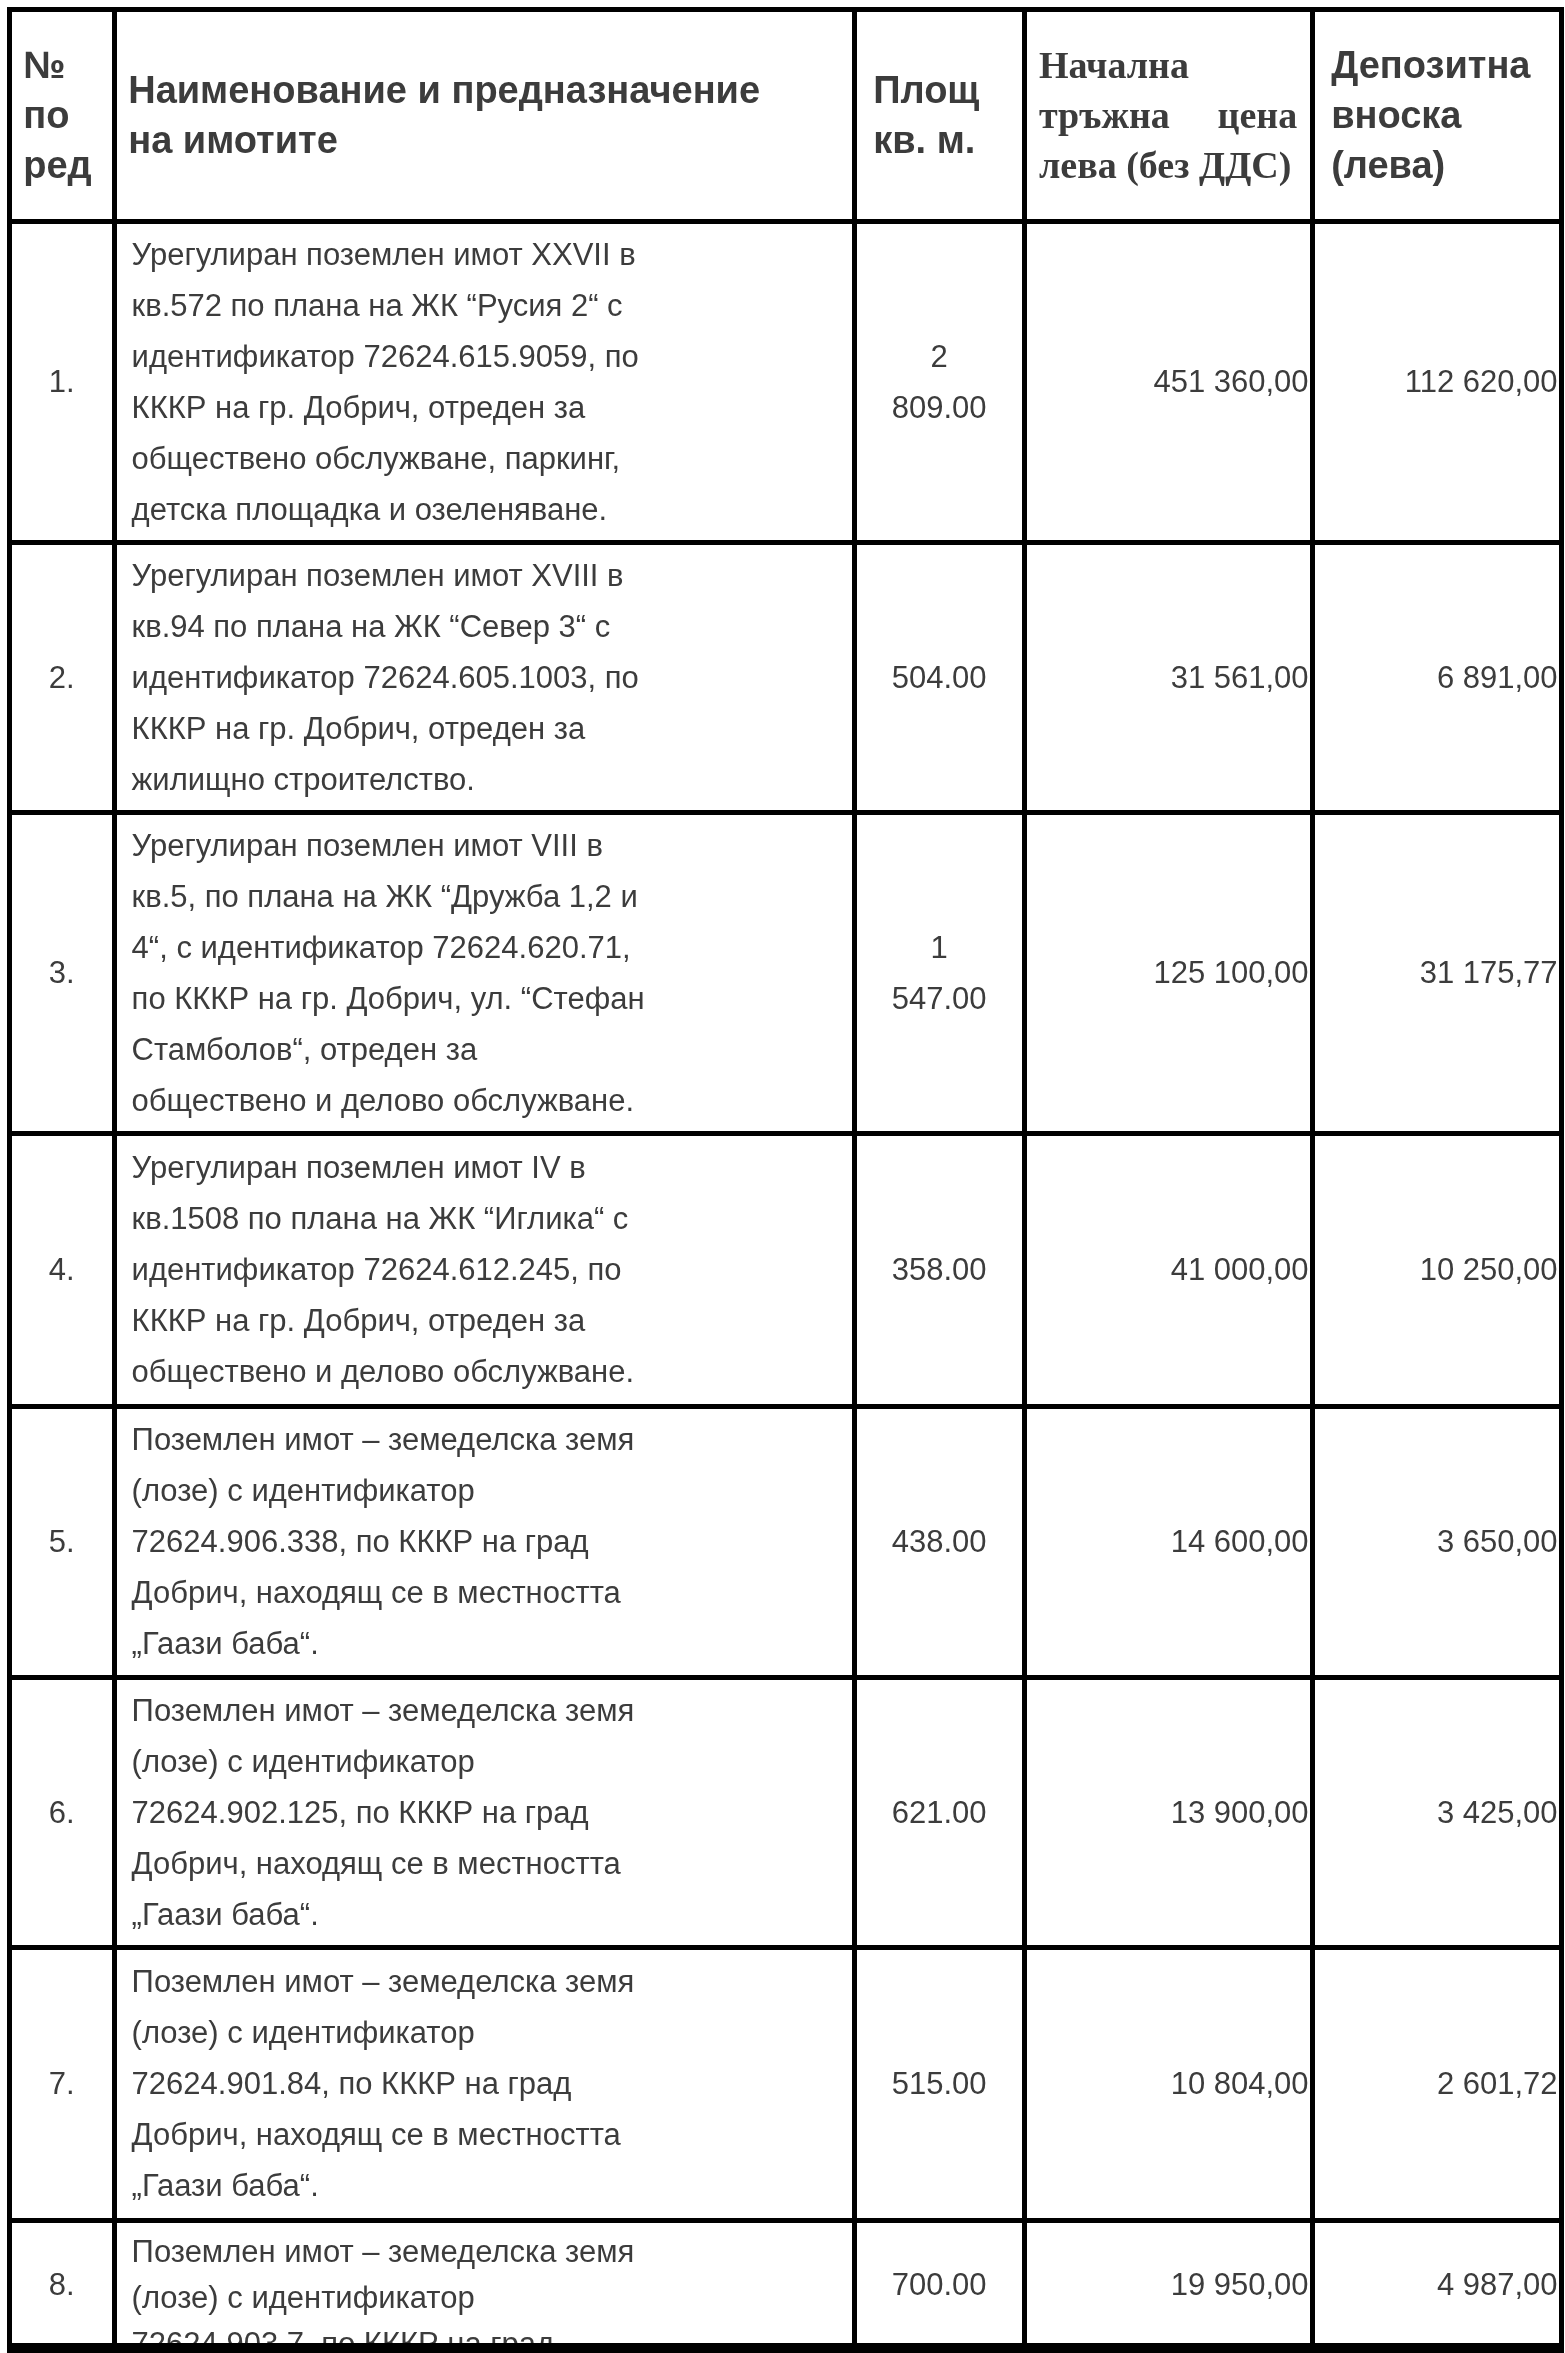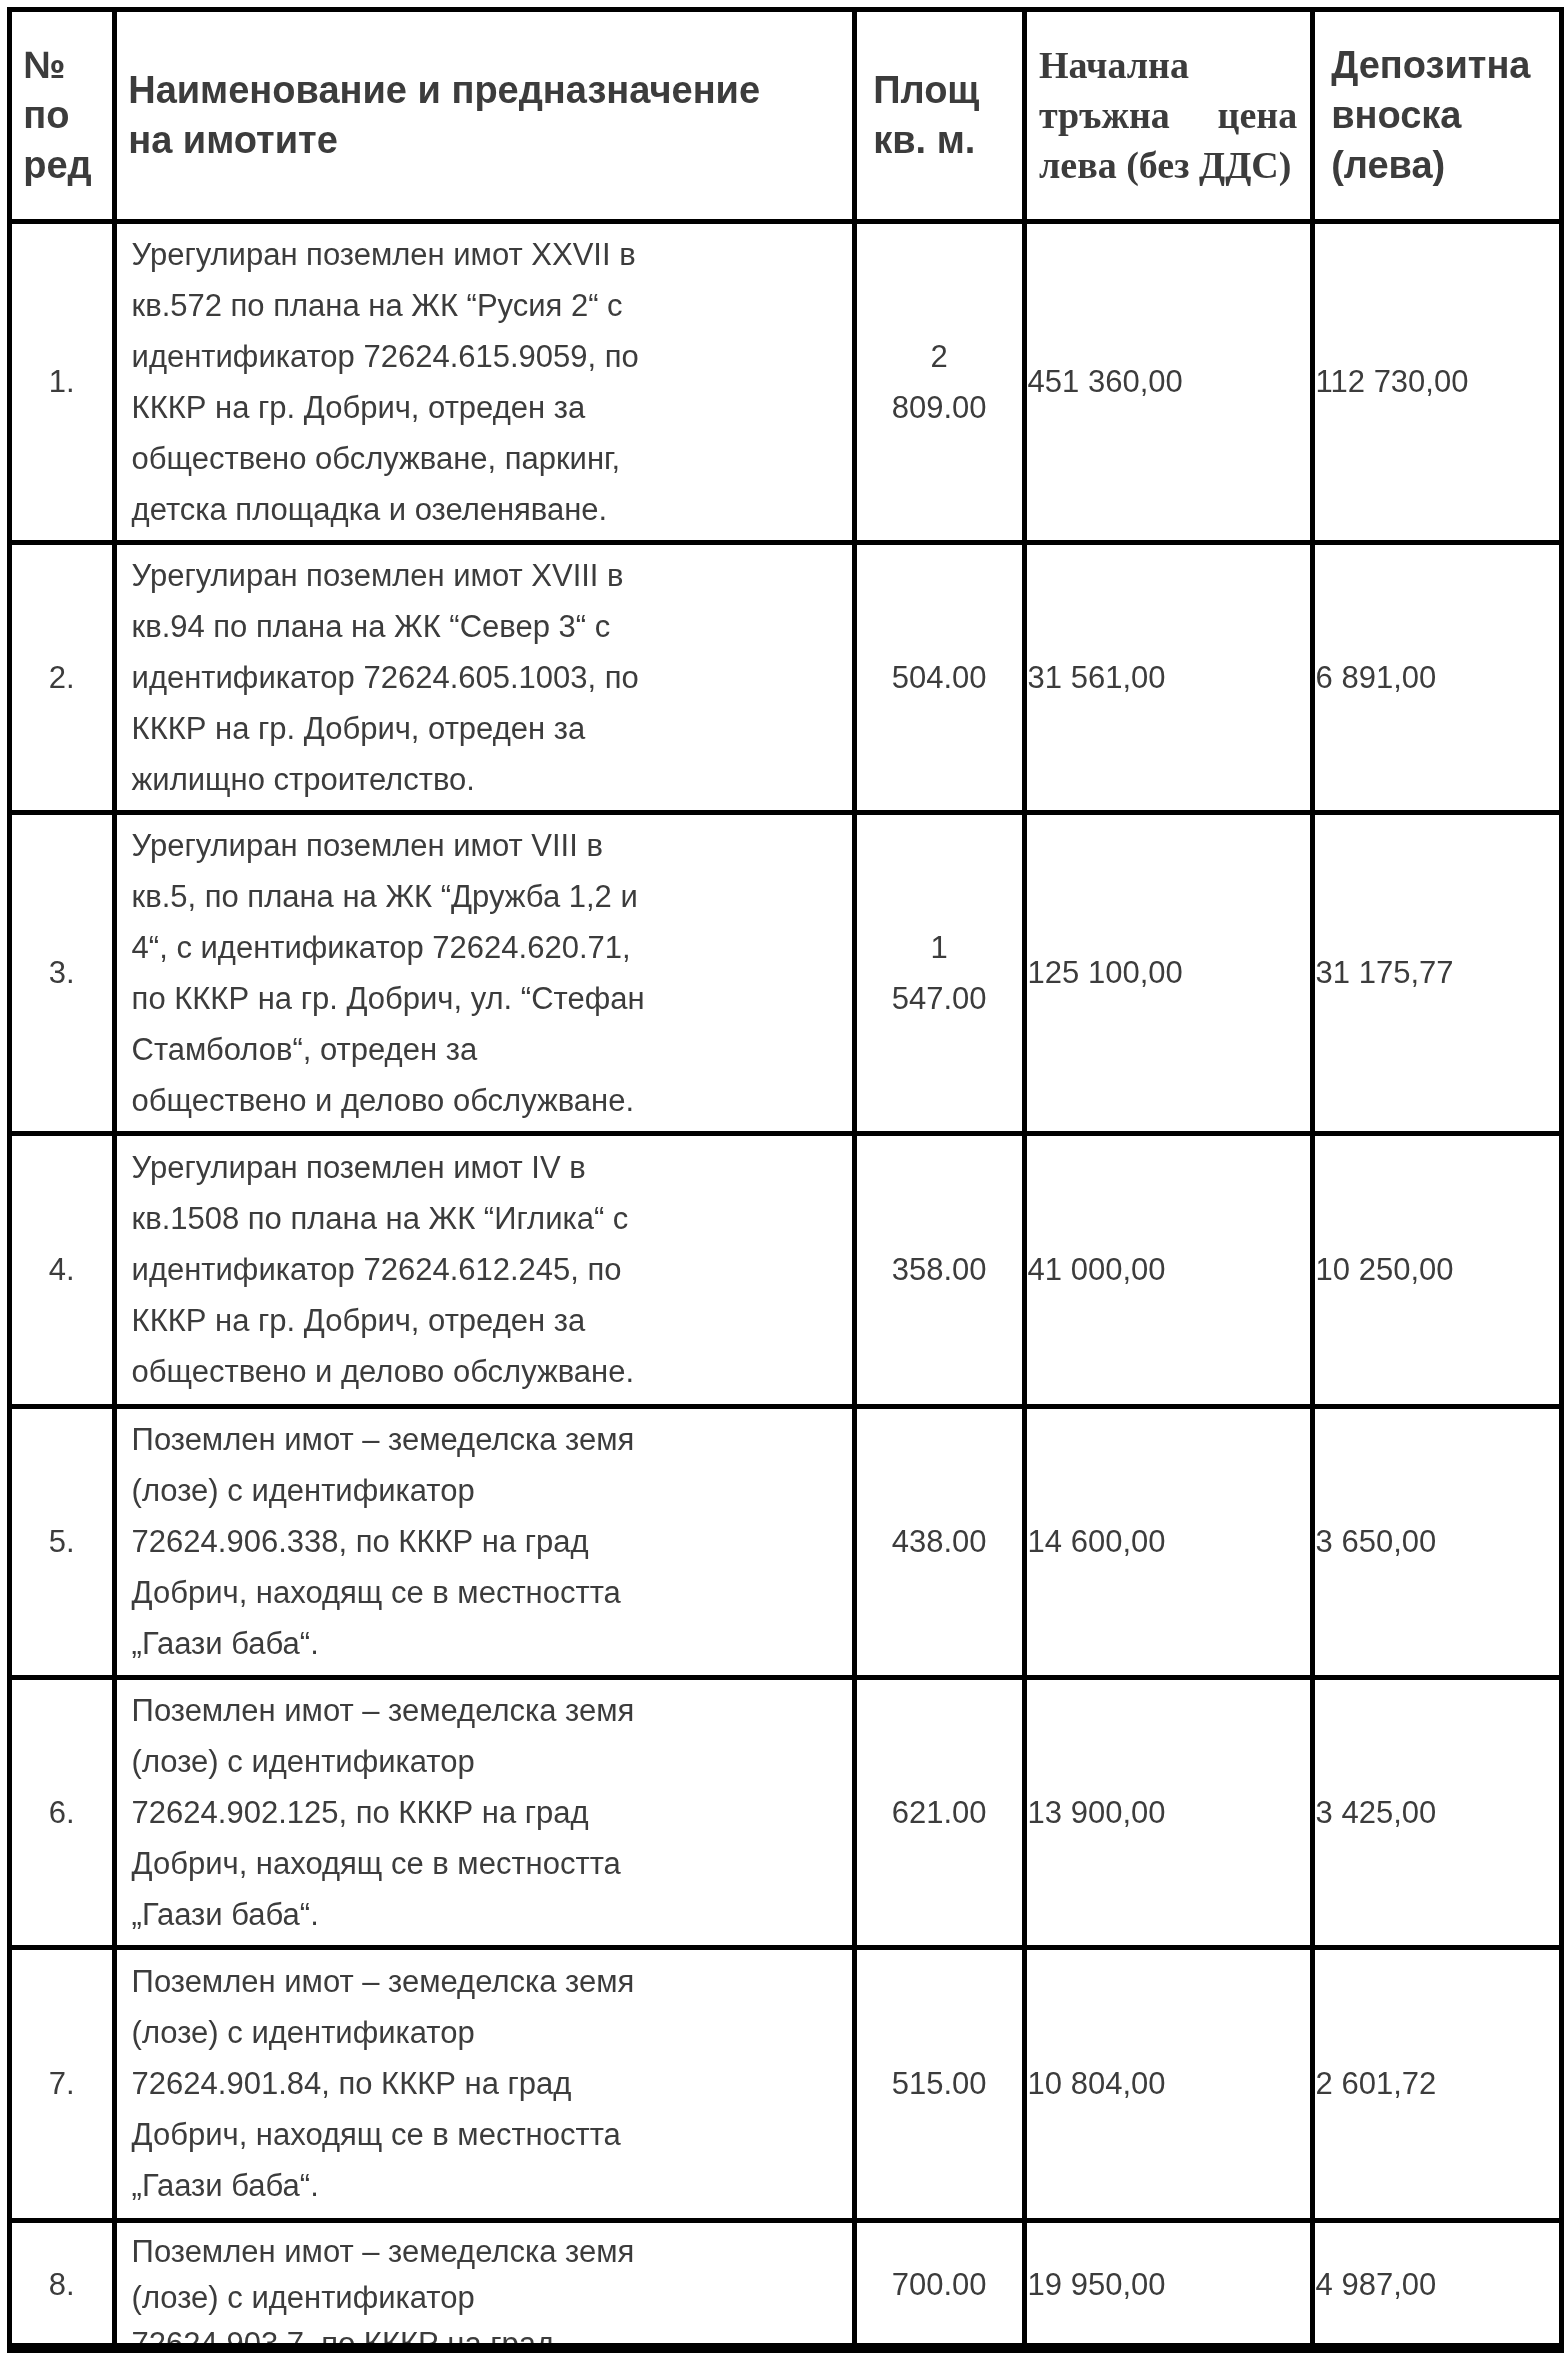--- a/index.html
+++ b/index.html
@@ -39,21 +39,21 @@
   td{font-size:31px;line-height:51px;}
   td.cell-num{text-align:center;}
   td.cell-name{
     white-space:pre-line;
     padding:5px 33px 5px 15px;
   }
   td.cell-area{
     text-align:center;
     white-space:pre-line;
   }
-  td.cell-price,td.cell-deposit{text-align:left;}
+  td.cell-price,td.cell-deposit{text-align:right;}
   tr.h-header{height:212px;}
   tr.h1{height:319px;}
   tr.h2{height:265px;}
   tr.h3{height:317px;}
   tr.h4{height:273px;}
   tr.h5{height:271px;}
   tr.h6{height:269px;}
   tr.h7{height:273px;}
   tr.h8{height:257px;}
   tr.h8 td{vertical-align:top;}
@@ -99,21 +99,21 @@
       <td class="cell-num">1.</td>
       <td class="cell-name">Урегулиран поземлен имот XXVII в
 кв.572 по плана на ЖК “Русия 2“ с
 идентификатор 72624.615.9059, по
 КККР на гр. Добрич, отреден за
 обществено обслужване, паркинг,
 детска площадка и озеленяване.</td>
       <td class="cell-area">2
 809.00</td>
       <td class="cell-price">451 360,00</td>
-      <td class="cell-deposit">112 730,00</td>
+      <td class="cell-deposit">112 620,00</td>
     </tr>
     <tr class="h2">
       <td class="cell-num">2.</td>
       <td class="cell-name">Урегулиран поземлен имот XVIII в
 кв.94 по плана на ЖК “Север 3“ с
 идентификатор 72624.605.1003, по
 КККР на гр. Добрич, отреден за
 жилищно строителство.</td>
       <td class="cell-area">504.00</td>
       <td class="cell-price">31 561,00</td>

